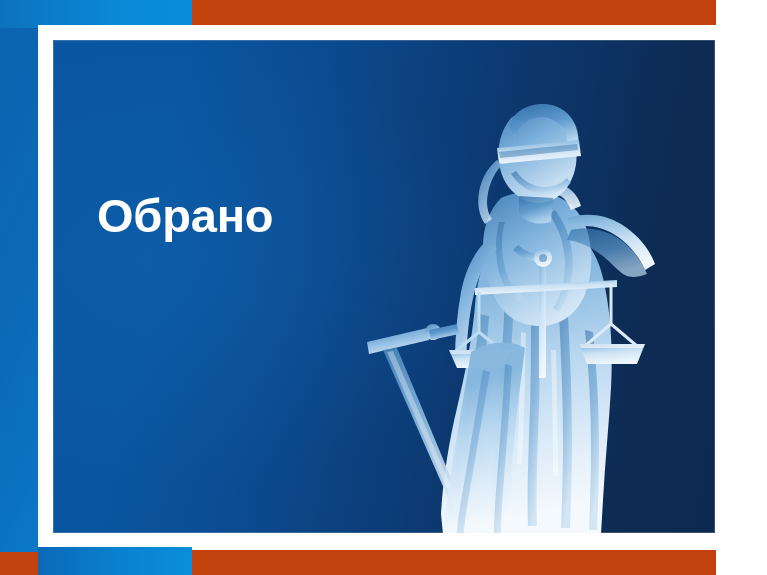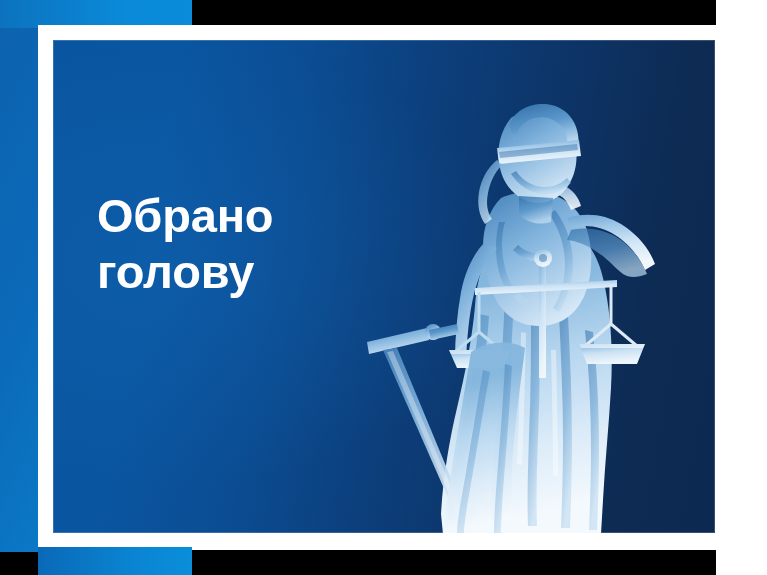--- a/index.html
+++ b/index.html
@@ -13,21 +13,21 @@
     height: 575px;
     overflow: hidden;
     font-family: "Liberation Sans", "DejaVu Sans", sans-serif;
   }
 
   
   #banner {
     position: relative;
     width: 716px;
     height: 575px;
-    background: #000000;
+    background: #c2410c;
     overflow: hidden;
   }
 
   
   .outer-plate {
     position: absolute;
     left: 0;
     top: 0;
     width: 192px;
     height: 552px;
@@ -126,21 +126,20 @@
   <div class="accent-top"></div>
 
   <div class="frame-gap"></div>
 
   <div class="accent-bottom"></div>
 
   <div class="inner-panel">
 
     <div class="headline">
       <span class="ln">Обрано</span>
-      <span class="ln">голову</span>
     </div>
 
     <div class="statue">
       <svg viewBox="0 0 360 452" xmlns="http://www.w3.org/2000/svg" aria-hidden="true">
         <defs>
           <linearGradient id="gLight" x1="0" y1="0" x2="0.25" y2="1">
             <stop offset="0%" stop-color="#6ba3d2"></stop>
             <stop offset="28%" stop-color="#9cc5e6"></stop>
             <stop offset="62%" stop-color="#cfe4f5"></stop>
             <stop offset="100%" stop-color="#f0f7fd"></stop>

